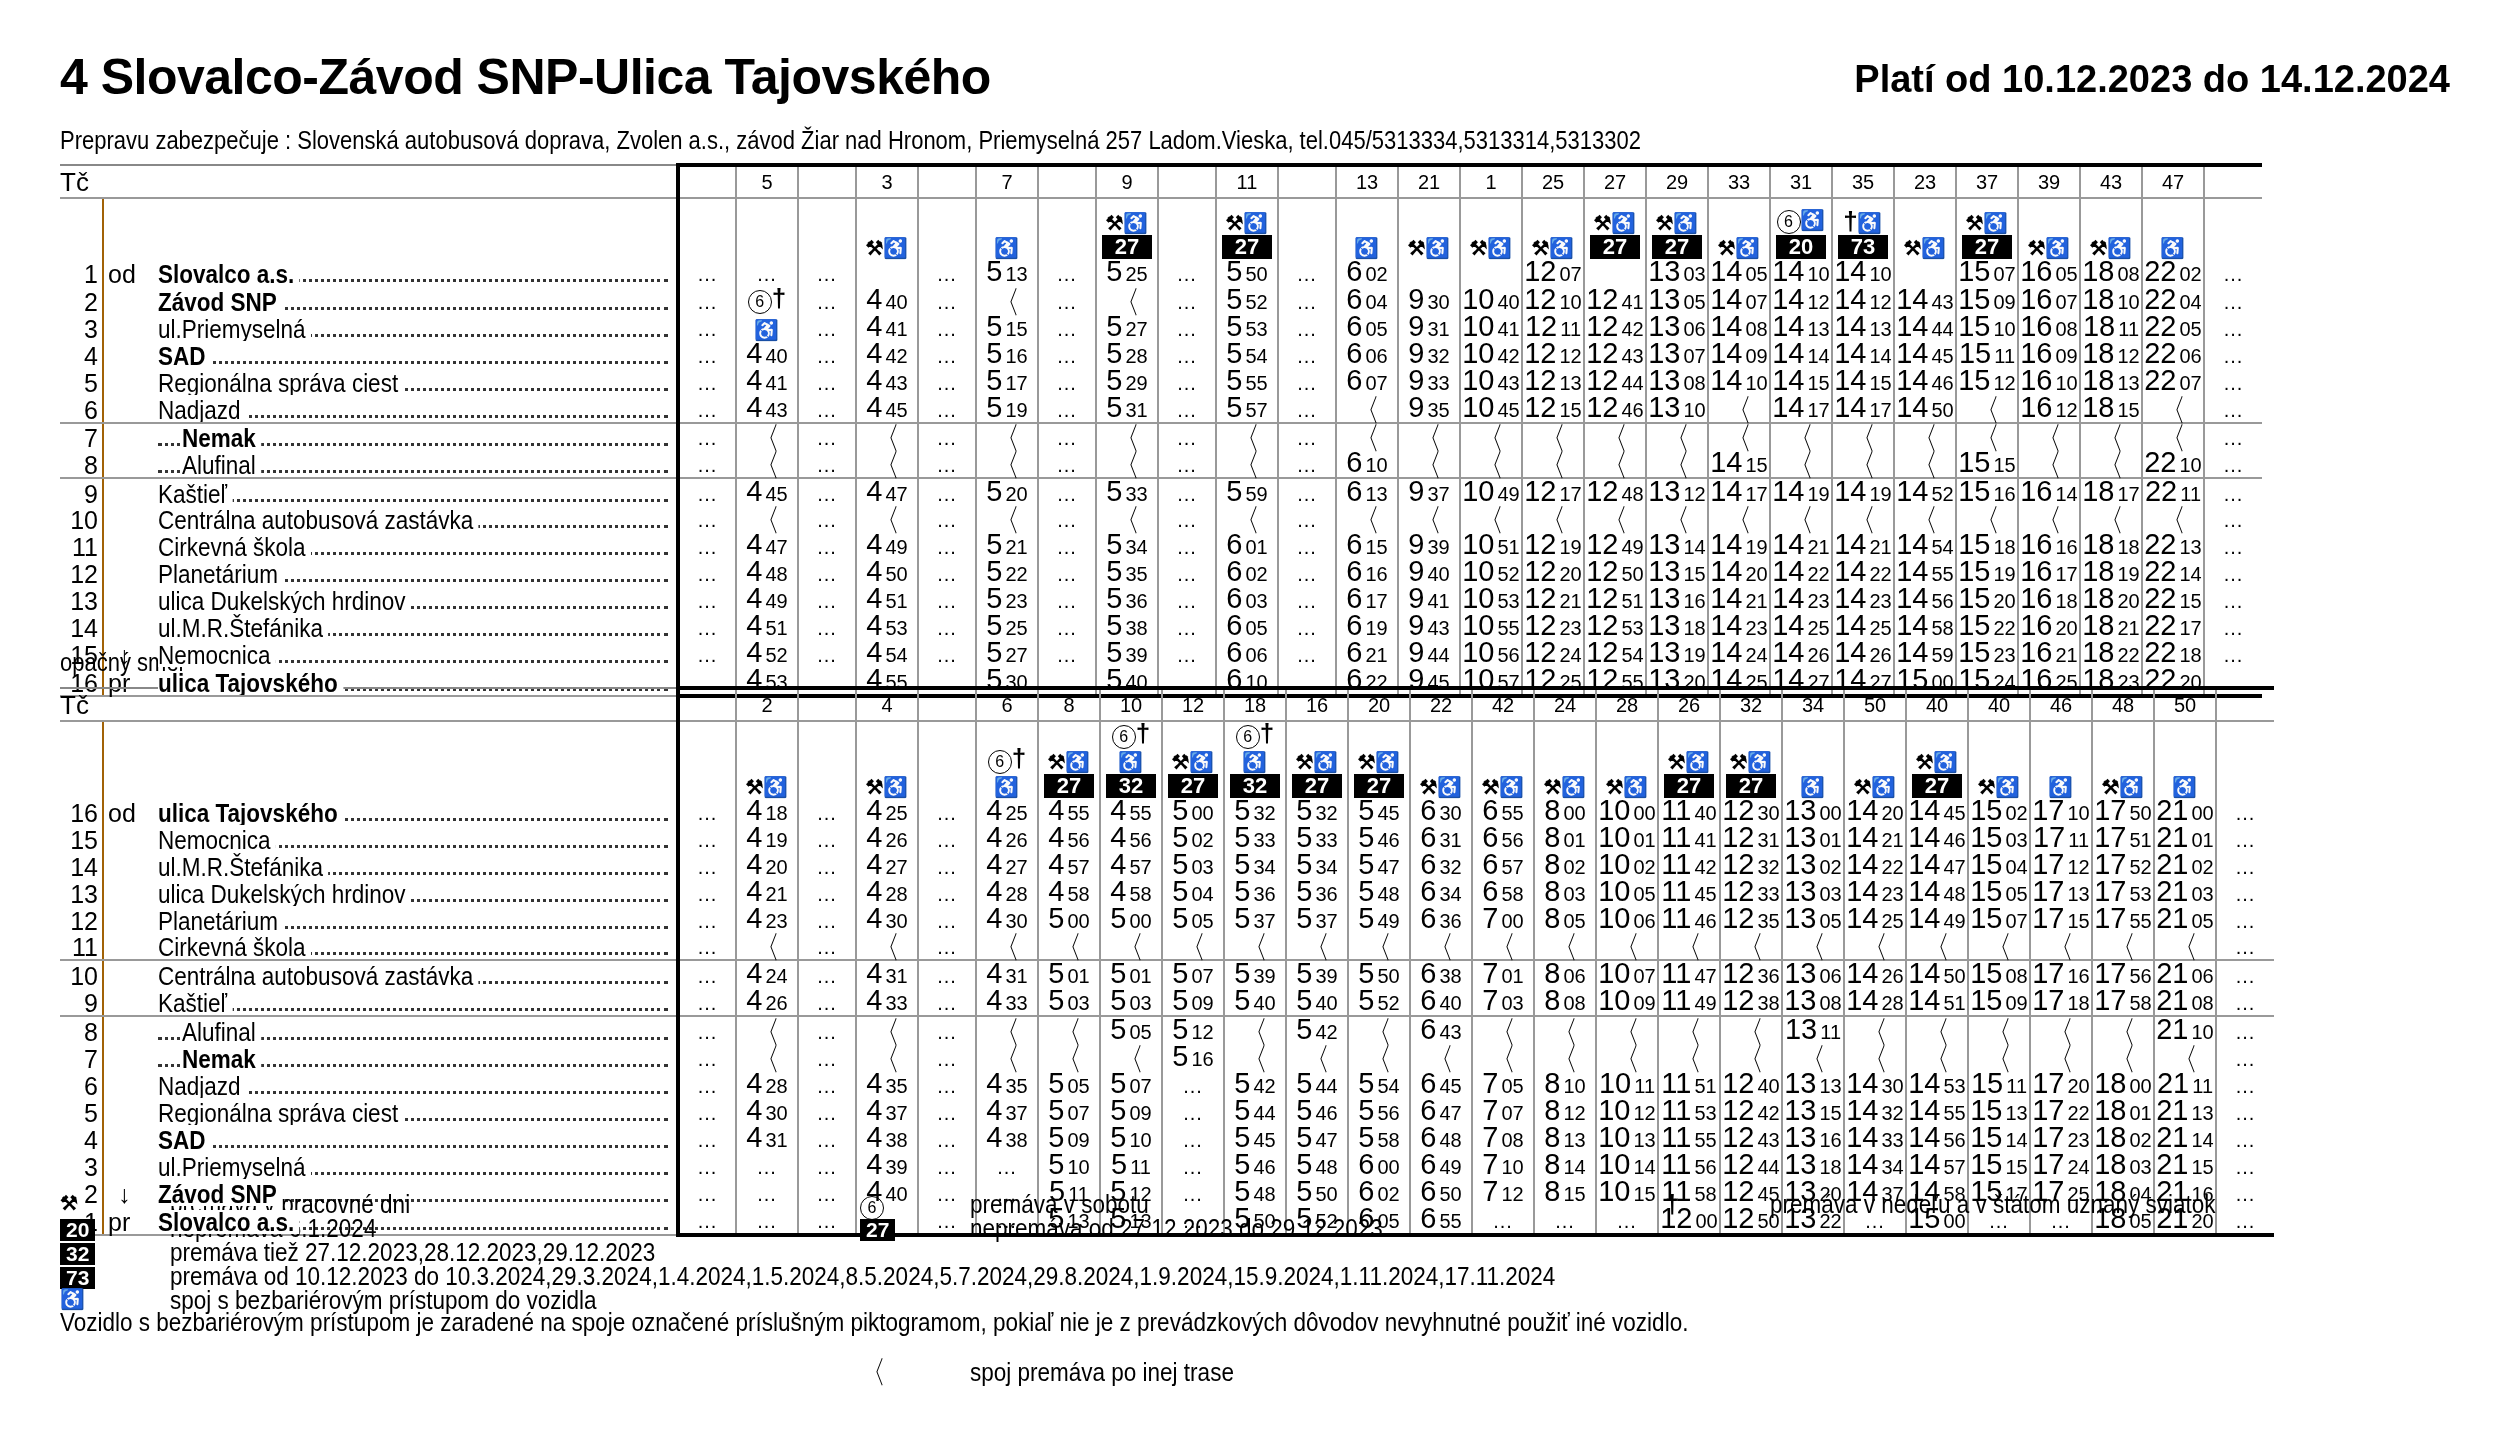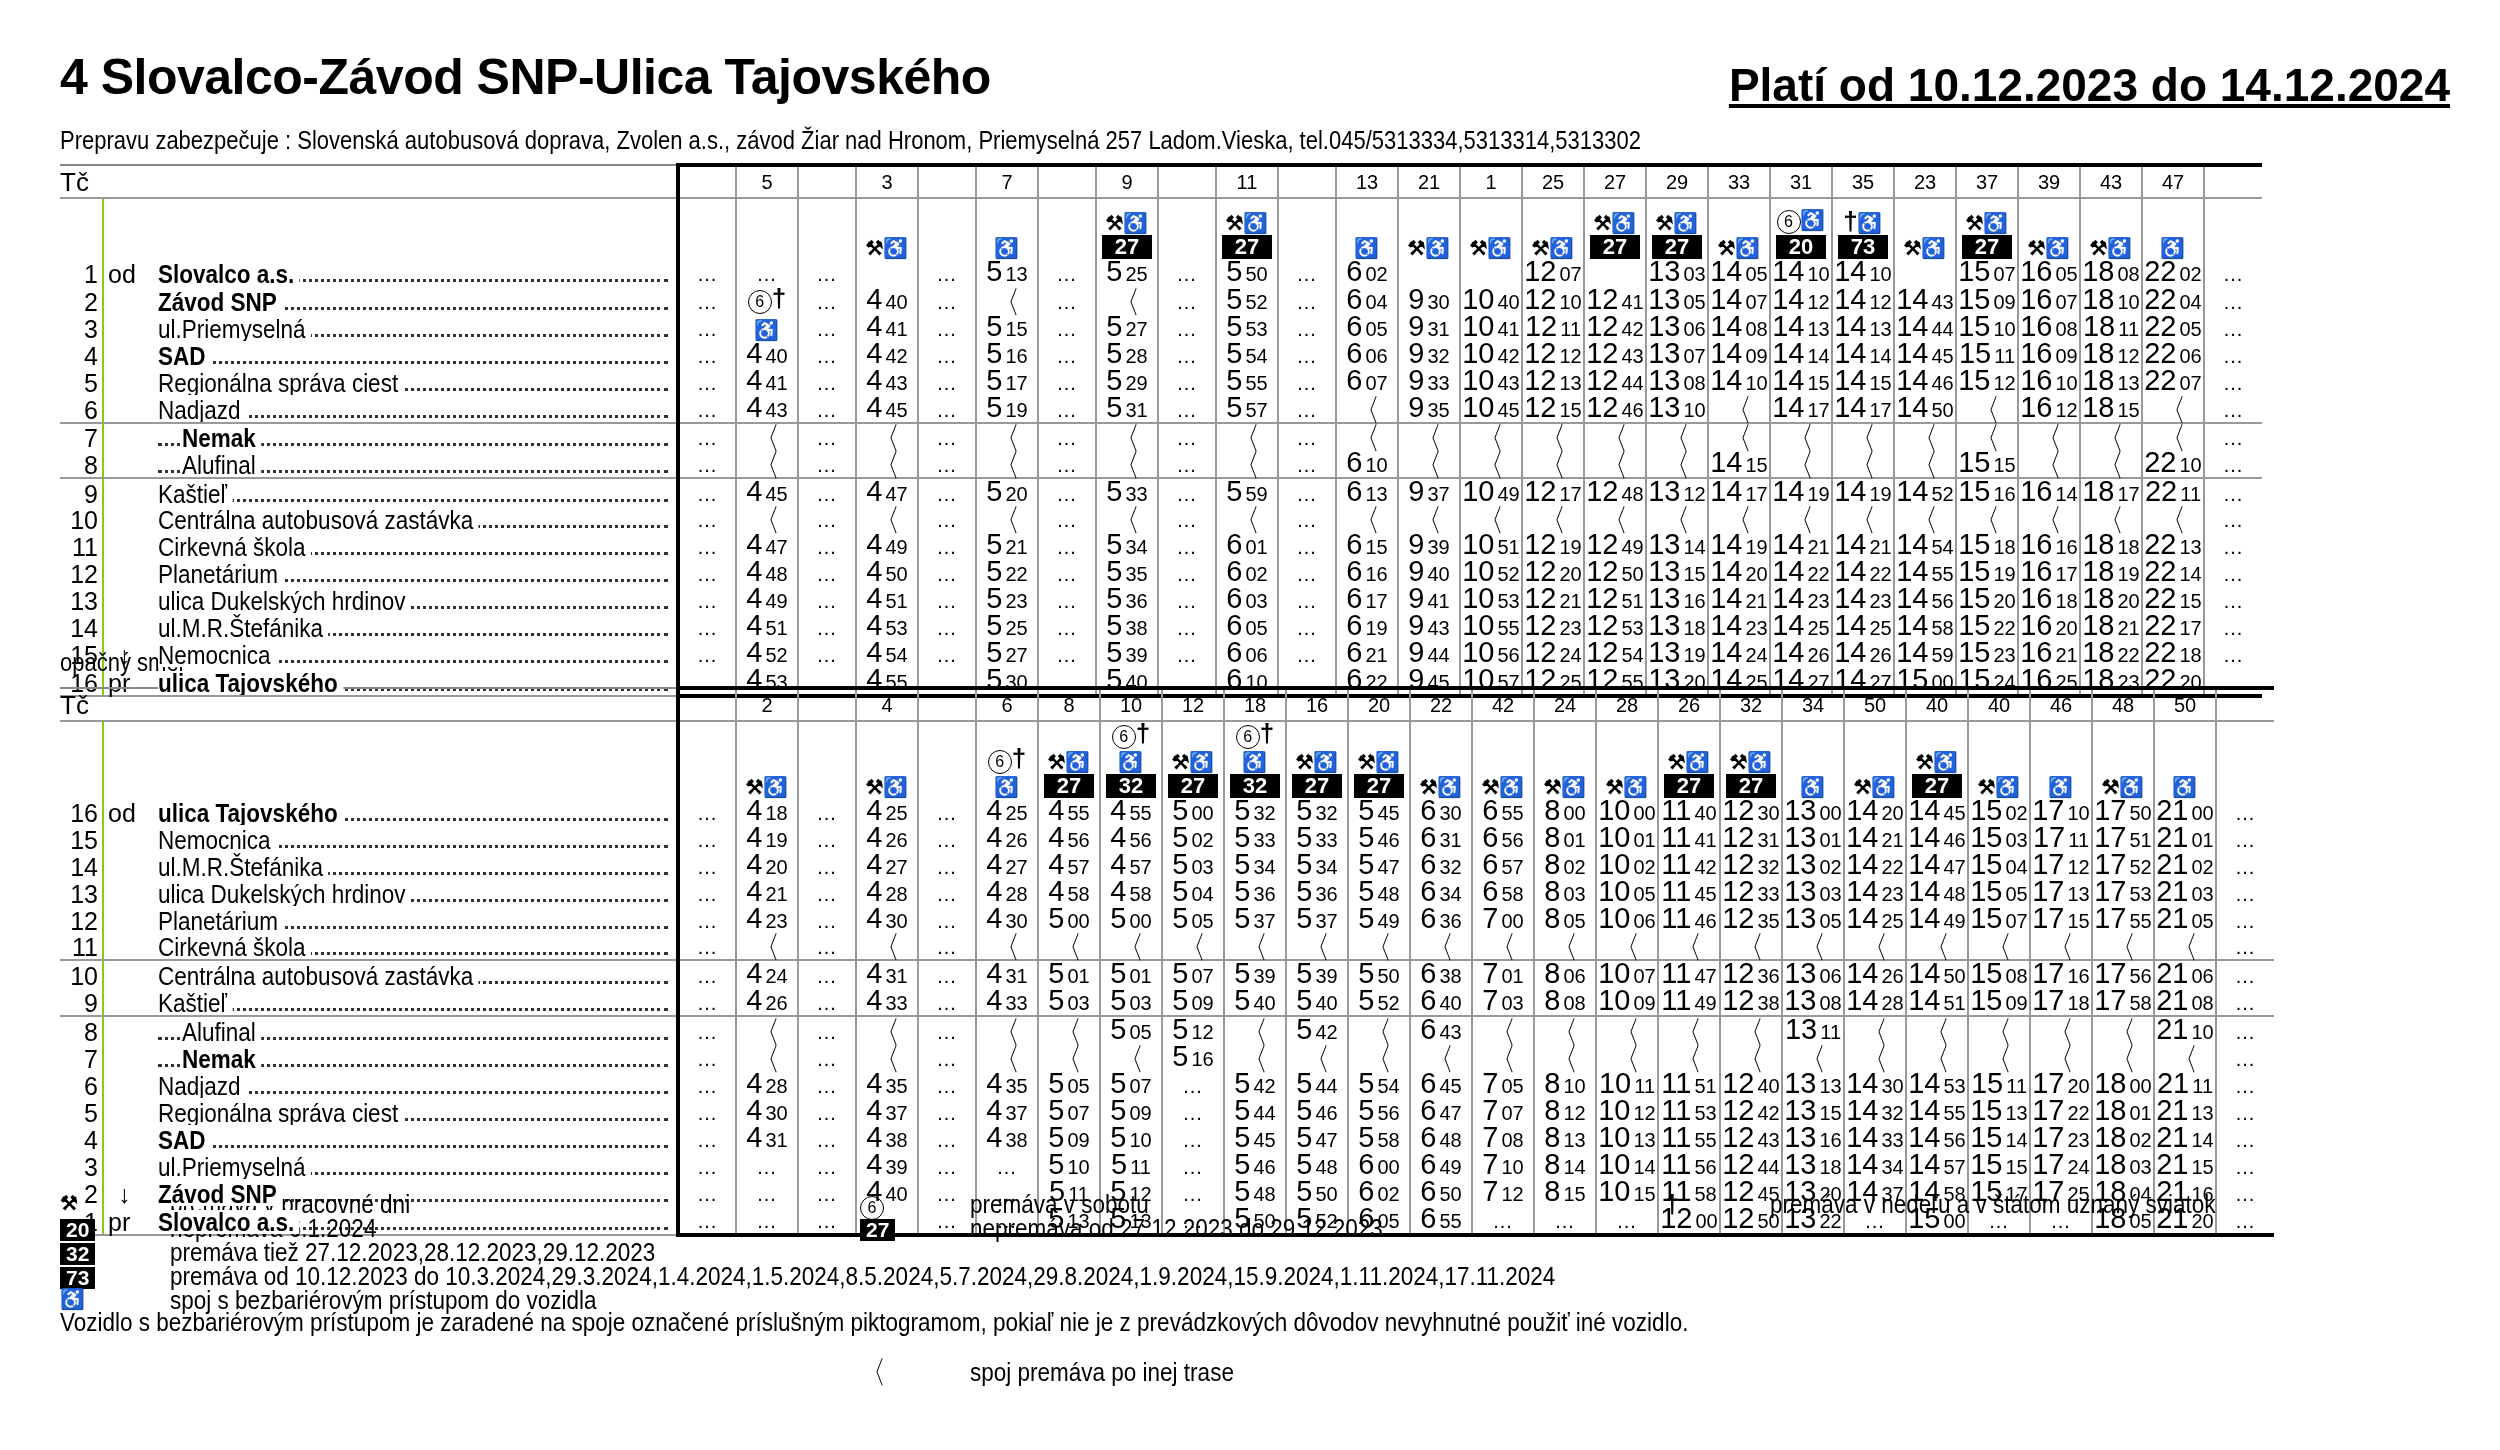--- a/index.html
+++ b/index.html
@@ -1,30 +1,30 @@
 <!DOCTYPE html>
 <html><head>
 <meta charset="utf-8">
 <style>
   html, body { margin:0; padding:0; background:#fff; }
   body { width:2500px; height:1450px; position:relative; overflow:hidden; font-family:"Liberation Sans", sans-serif; color:#000; }
   .title { position:absolute; left:60px; top:48px; font-size:50px; font-weight:bold; letter-spacing:-0.5px; }
-  .validity { position:absolute; right:50px; top:58px; font-size:46px; font-weight:bold;text-decoration:underline; }
+  .validity { position:absolute; right:50px; top:58px; font-size:38px; font-weight:bold; }
   .operator { position:absolute; left:60px; top:126px; font-size:25px; transform:scaleX(0.88); transform-origin:left; white-space:nowrap; }
   .opp-label { position:absolute; left:60px; top:648px; font-size:25px; transform:scaleX(0.88); transform-origin:left; }
 
   .tt { position:absolute; left:60px; border-collapse:collapse; table-layout:fixed; }
   .tt td { padding:0; font-size:25px; line-height:24px; height:24px; white-space:nowrap; overflow:visible; vertical-align:bottom; }
   .tt .hdr td { height:30px; line-height:30px; font-size:20px; text-align:center; border-top:2px solid #888; border-bottom:2px solid #999; }
   .tt .hdr td.tc { text-align:left; font-size:26px; }
   .tt .hdr td.sep { border-top:4px solid #000; }
   .tt .hdr td.grid { border-left:2px solid #999; }
   .tt .icons td { height:auto; vertical-align:bottom; text-align:center; line-height:22px; }
   .tt td.num { text-align:right; padding-right:4px; width:38px; }
-  .tt td.dir { width:50px; text-align:left; padding-left:4px; border-left:2px solid #84cc16; position:relative; }
+  .tt td.dir { width:50px; text-align:left; padding-left:4px; border-left:2px solid #a16207; position:relative; }
   .tt td.name { width:510px; position:relative; overflow:hidden; }
   .tt td.name .lbl { background:#fff; padding-right:6px; position:relative; z-index:1; transform:scaleX(0.9); transform-origin:left; display:inline-block; }
   .tt td.name .lbl.bold { font-weight:bold; }
   .tt td.name .lbl.ind { margin-left:24px; }
   .tt td.name .dots { position:absolute; left:0; right:8px; bottom:4px; border-bottom:3px dotted #333; }
   .tt td.c { text-align:center; border-left:2px solid #999; }
   .tt td.c.first { border-left:4px solid #000; }
   .tt tr.rb td { border-bottom:2px solid #999; }
   .tt tr.endrow td.c { border-bottom:4px solid #000; }
   .tt tr.endrow td.num, .tt tr.endrow td.dir, .tt tr.endrow td.name { border-bottom:2px solid #999; }

